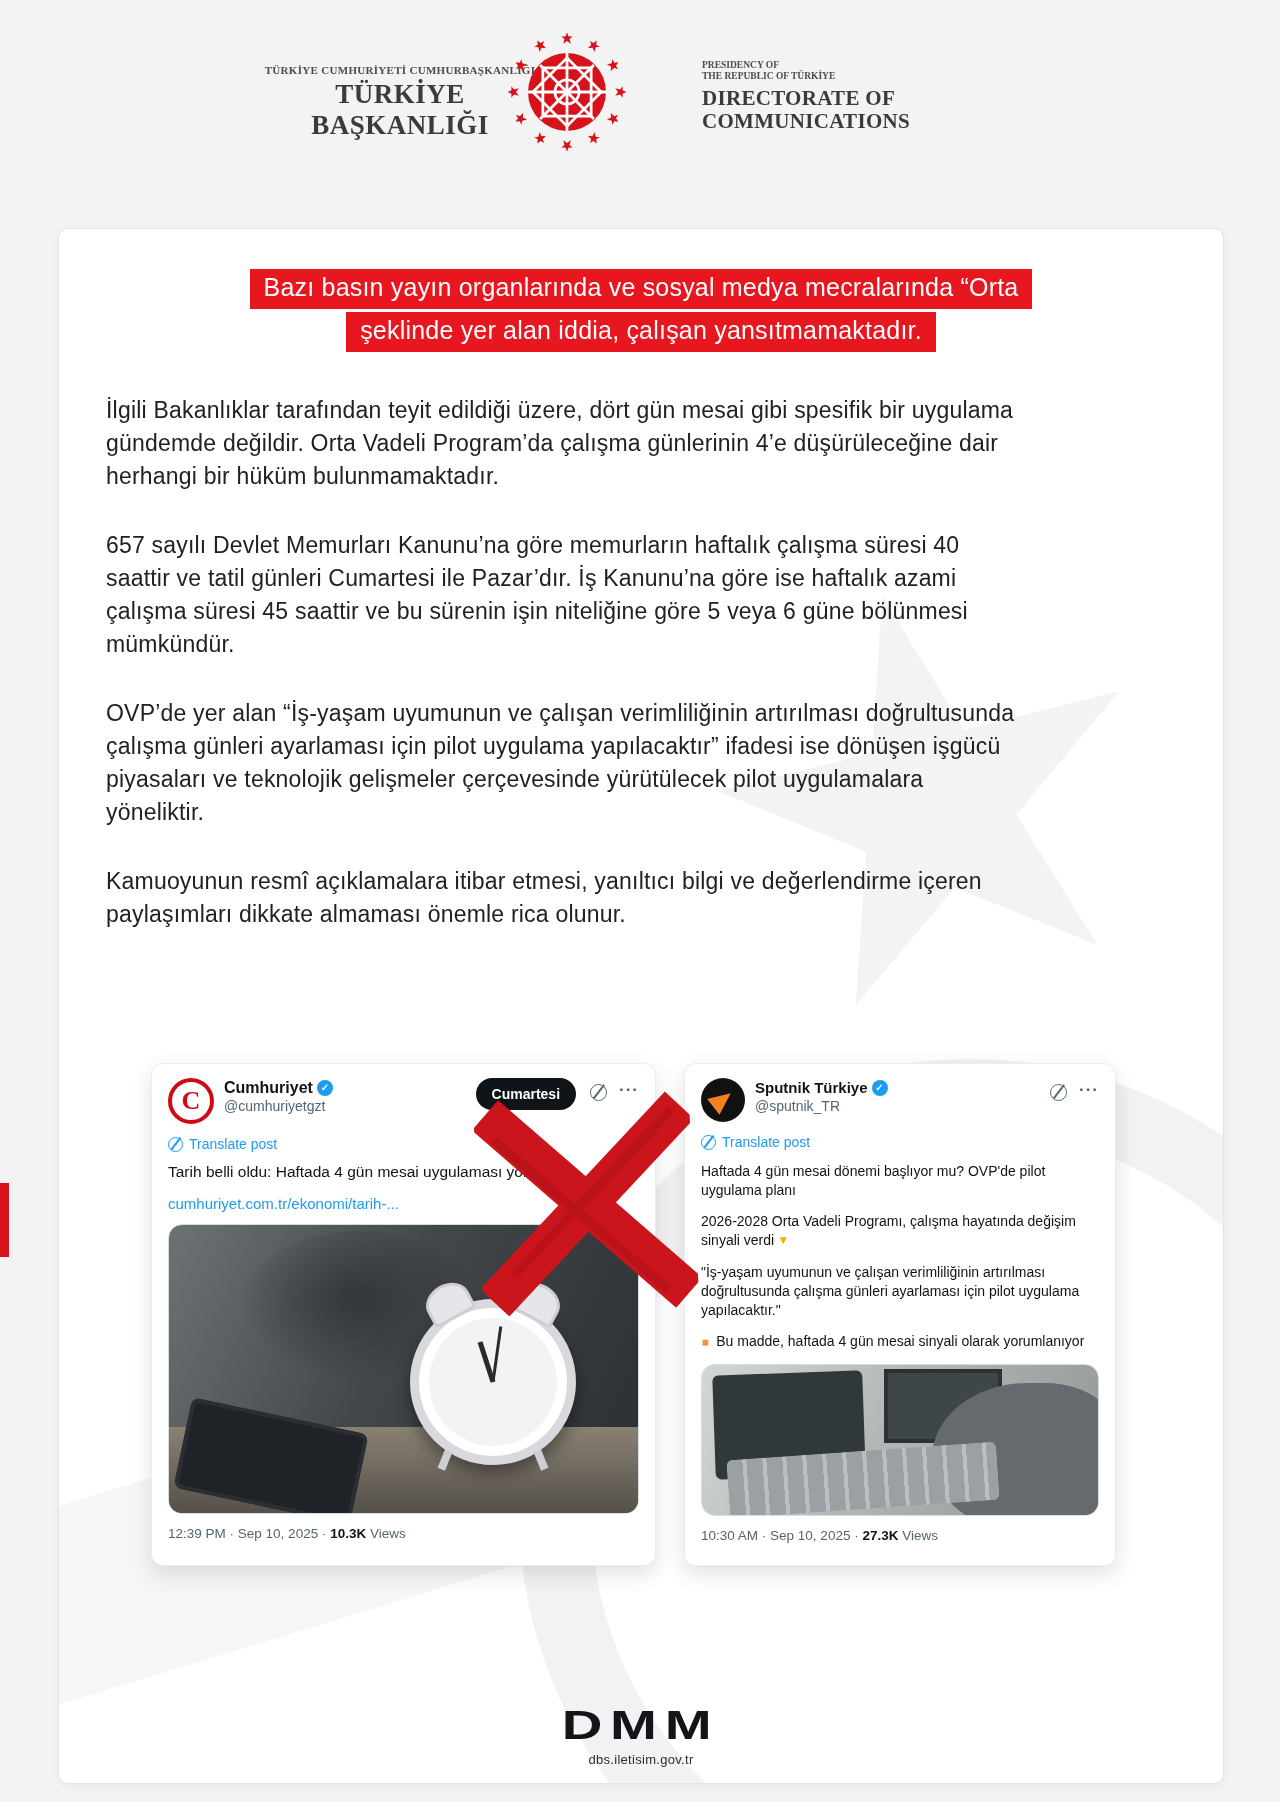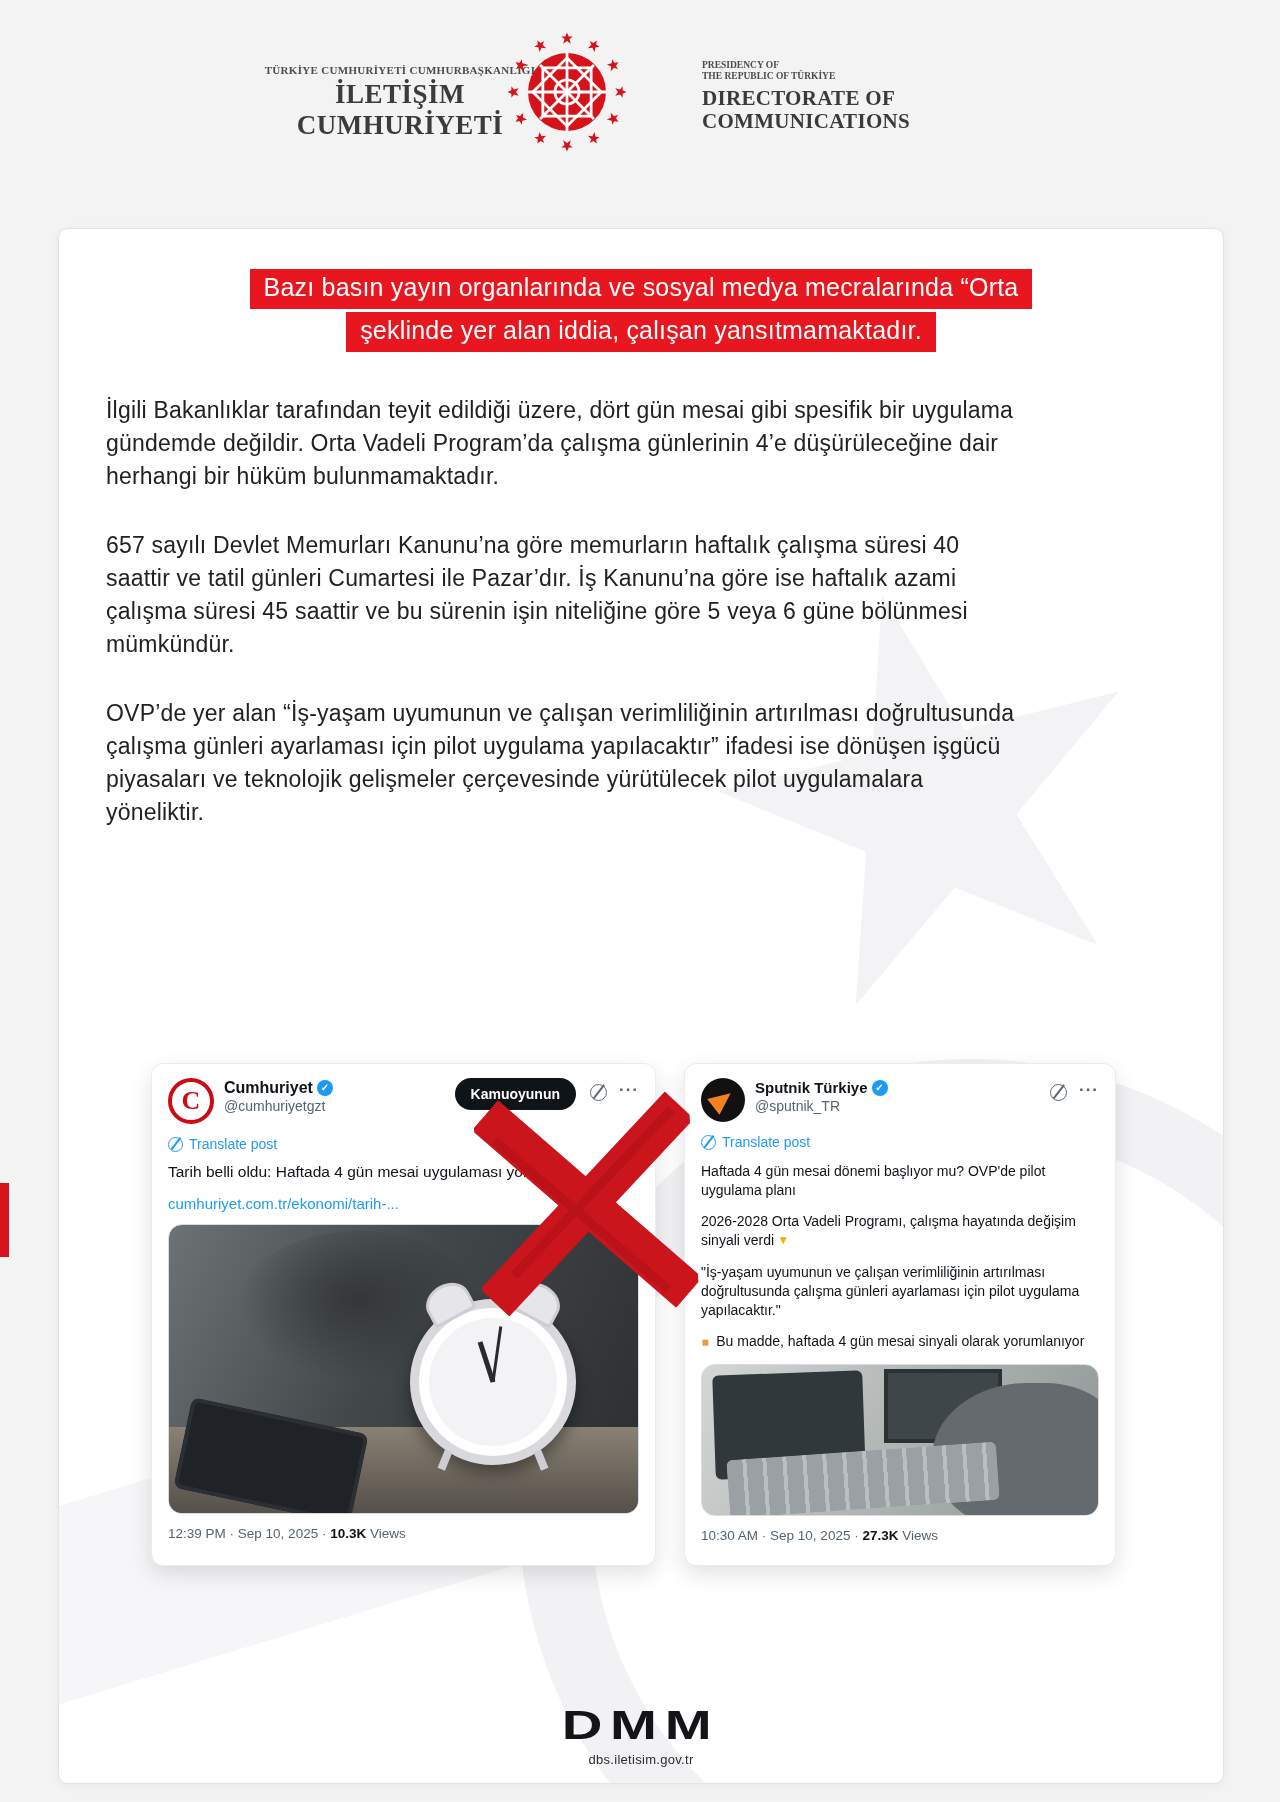--- a/index.html
+++ b/index.html
@@ -107,21 +107,21 @@
     transform:scaleX(1.28) scaleY(.92);transform-origin:center;}
   .dmm-url{font-size:13px;color:#2c2c31;margin-top:2px;letter-spacing:.3px;}
 </style>
 </head>
 <body>
 
 <div class="page">
 
   <div class="hdr-left">
     <div class="small">TÜRKİYE CUMHURİYETİ CUMHURBAŞKANLIĞI</div>
-    <div class="big">İLETİŞİM CUMHURİYETİ</div>
+    <div class="big">TÜRKİYE BAŞKANLIĞI</div>
   </div>
 
   <div class="emblem">
     <svg width="130" height="148" viewBox="0 0 140 148">
       <defs>
         <path id="pstar" d="M0 -6 L1.8 -1.9 6.2 -1.9 2.7 0.9 4.1 6 0 3.1 -4.1 6 -2.7 0.9 -6.2 -1.9 -1.8 -1.9 Z"></path>
       </defs>
       <g fill="#d6121a">
         <use href="#pstar" transform="translate(70 74) rotate(0) translate(0 -58)"></use>
         <use href="#pstar" transform="translate(70 74) rotate(30) translate(0 -58)"></use>
@@ -164,36 +164,37 @@
 
     <div class="claim">
       <div class="claim-line">Bazı basın yayın organlarında ve sosyal medya mecralarında “Orta</div>
       <div class="claim-line">şeklinde yer alan iddia, çalışan yansıtmamaktadır.</div>
     </div>
 
     <div class="copy">
       <p>İlgili Bakanlıklar tarafından teyit edildiği üzere, dört gün mesai gibi spesifik bir uygulama gündemde değildir. Orta Vadeli Program’da çalışma günlerinin 4’e düşürüleceğine dair herhangi bir hüküm bulunmamaktadır.</p>
       <p>657 sayılı Devlet Memurları Kanunu’na göre memurların haftalık çalışma süresi 40 saattir ve tatil günleri Cumartesi ile Pazar’dır. İş Kanunu’na göre ise haftalık azami çalışma süresi 45 saattir ve bu sürenin işin niteliğine göre 5 veya 6 güne bölünmesi mümkündür.</p>
       <p>OVP’de yer alan “İş-yaşam uyumunun ve çalışan verimliliğinin artırılması doğrultusunda çalışma günleri ayarlaması için pilot uygulama yapılacaktır” ifadesi ise dönüşen işgücü piyasaları ve teknolojik gelişmeler çerçevesinde yürütülecek pilot uygulamalara yöneliktir.</p>
+      <p>Kamuoyunun resmî açıklamalara itibar etmesi, yanıltıcı bilgi ve değerlendirme içeren paylaşımları dikkate almaması önemle rica olunur.</p>
     </div>
 
     <div class="tweet tw-left">
       <div class="tw-head">
         <div class="avatar-c">
           <span>C</span>
         </div>
         <div class="tw-id">
           <div class="tw-name">
             <span>Cumhuriyet</span>
             <span class="badge">✓</span>
           </div>
           <div class="tw-handle">@cumhuriyetgzt</div>
         </div>
         <div class="tw-spacer"></div>
-        <button class="btn-subscribe">Kamuoyunun</button>
+        <button class="btn-subscribe">Cumartesi</button>
         <span class="grok">
             <i></i>
           </span>
         <span class="more">···</span>
       </div>
       <div class="translate-row">
         <span class="grok blue">
             <i></i>
           </span>
         <span>Translate post</span>

